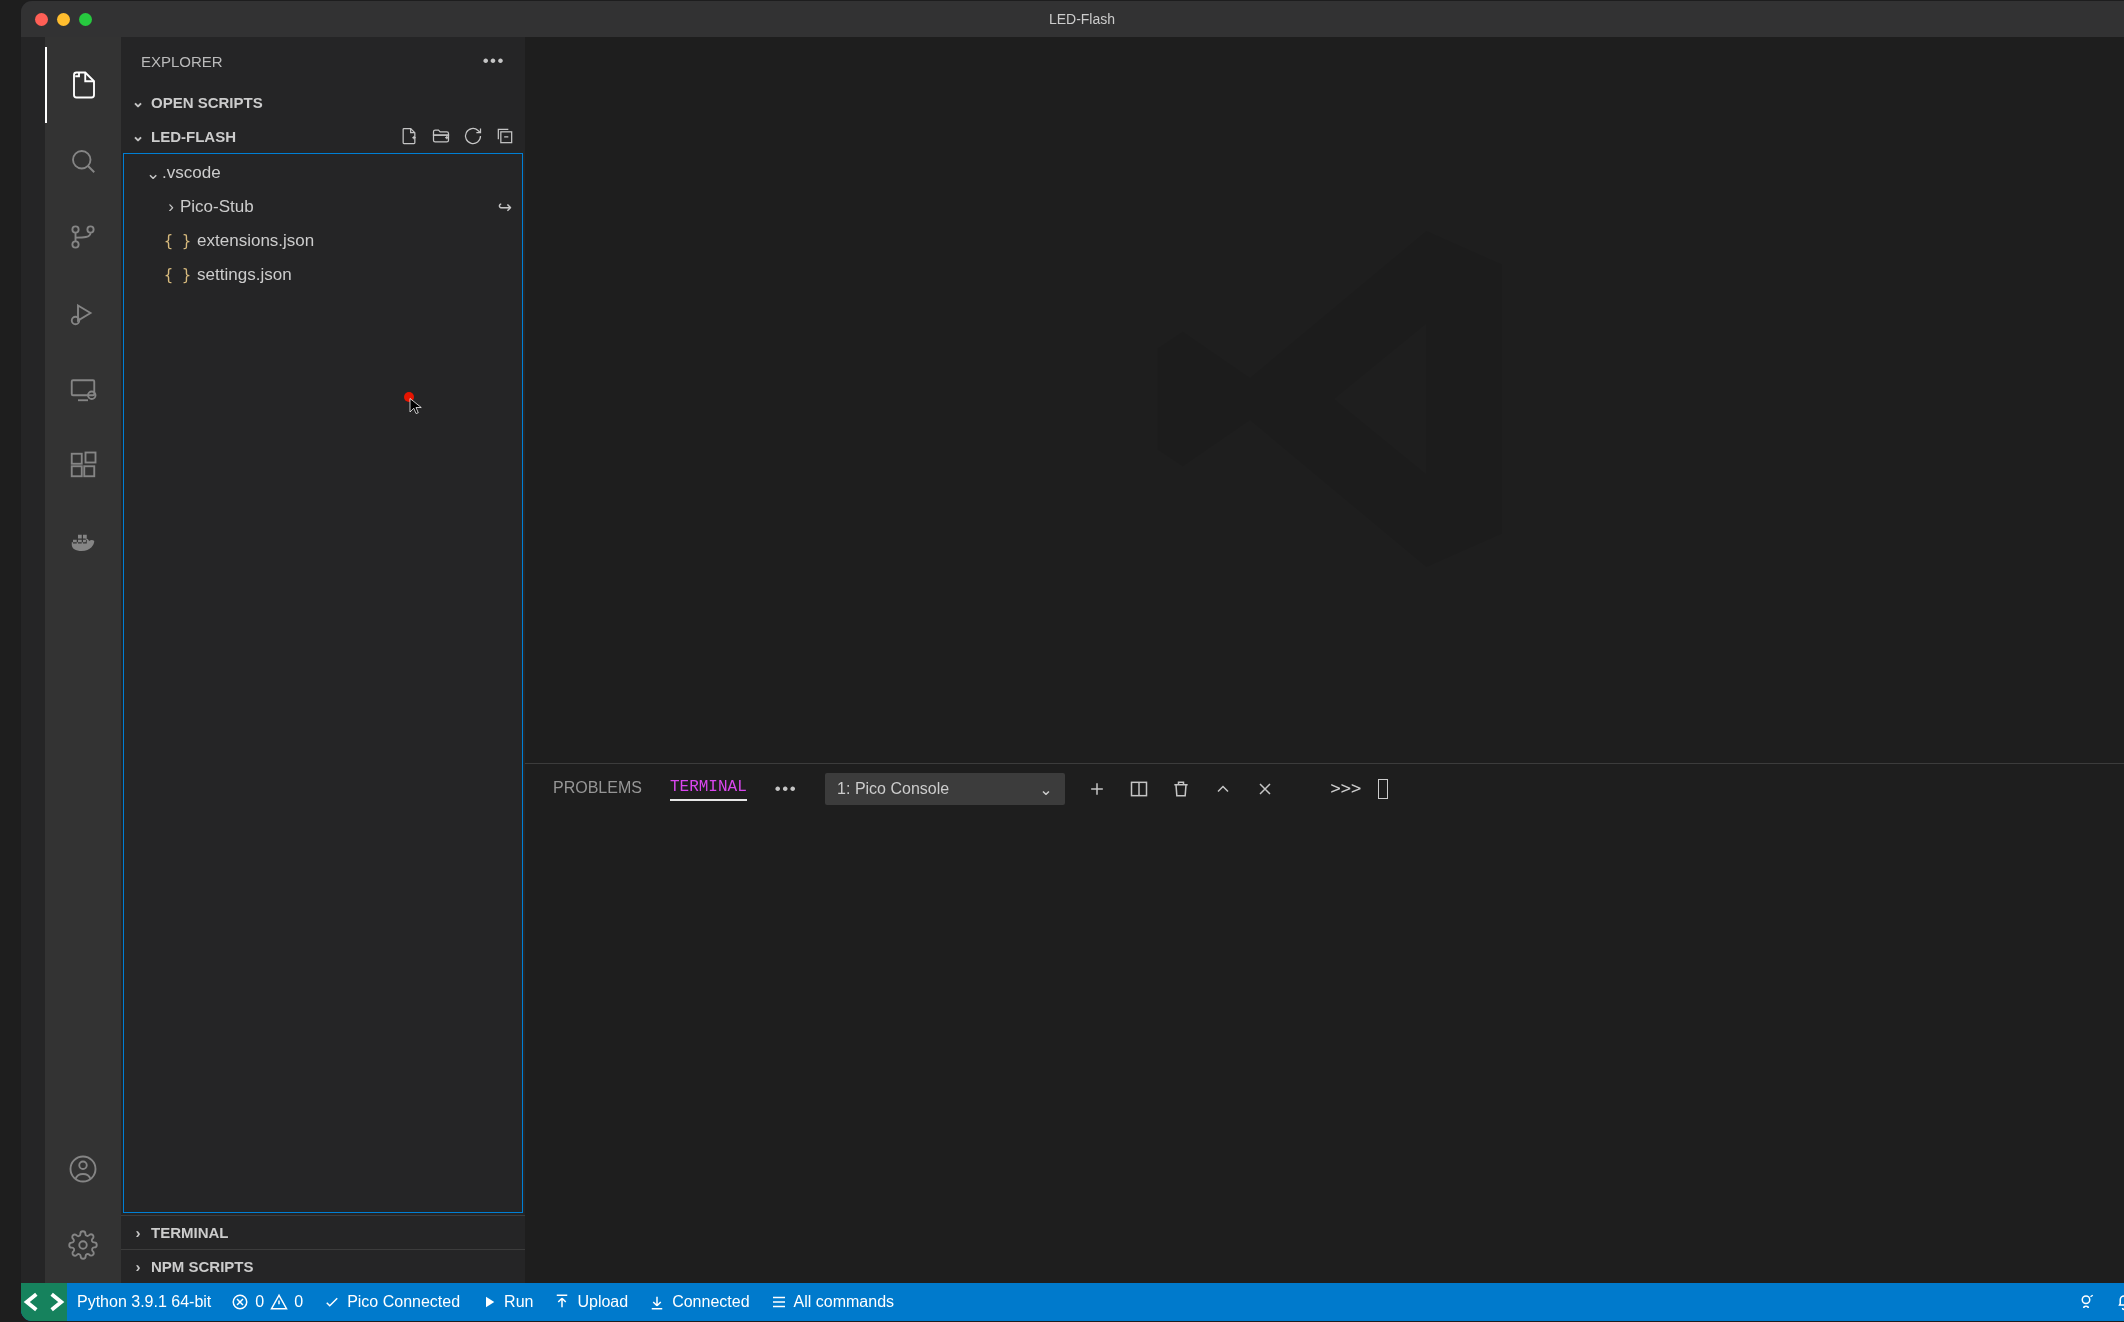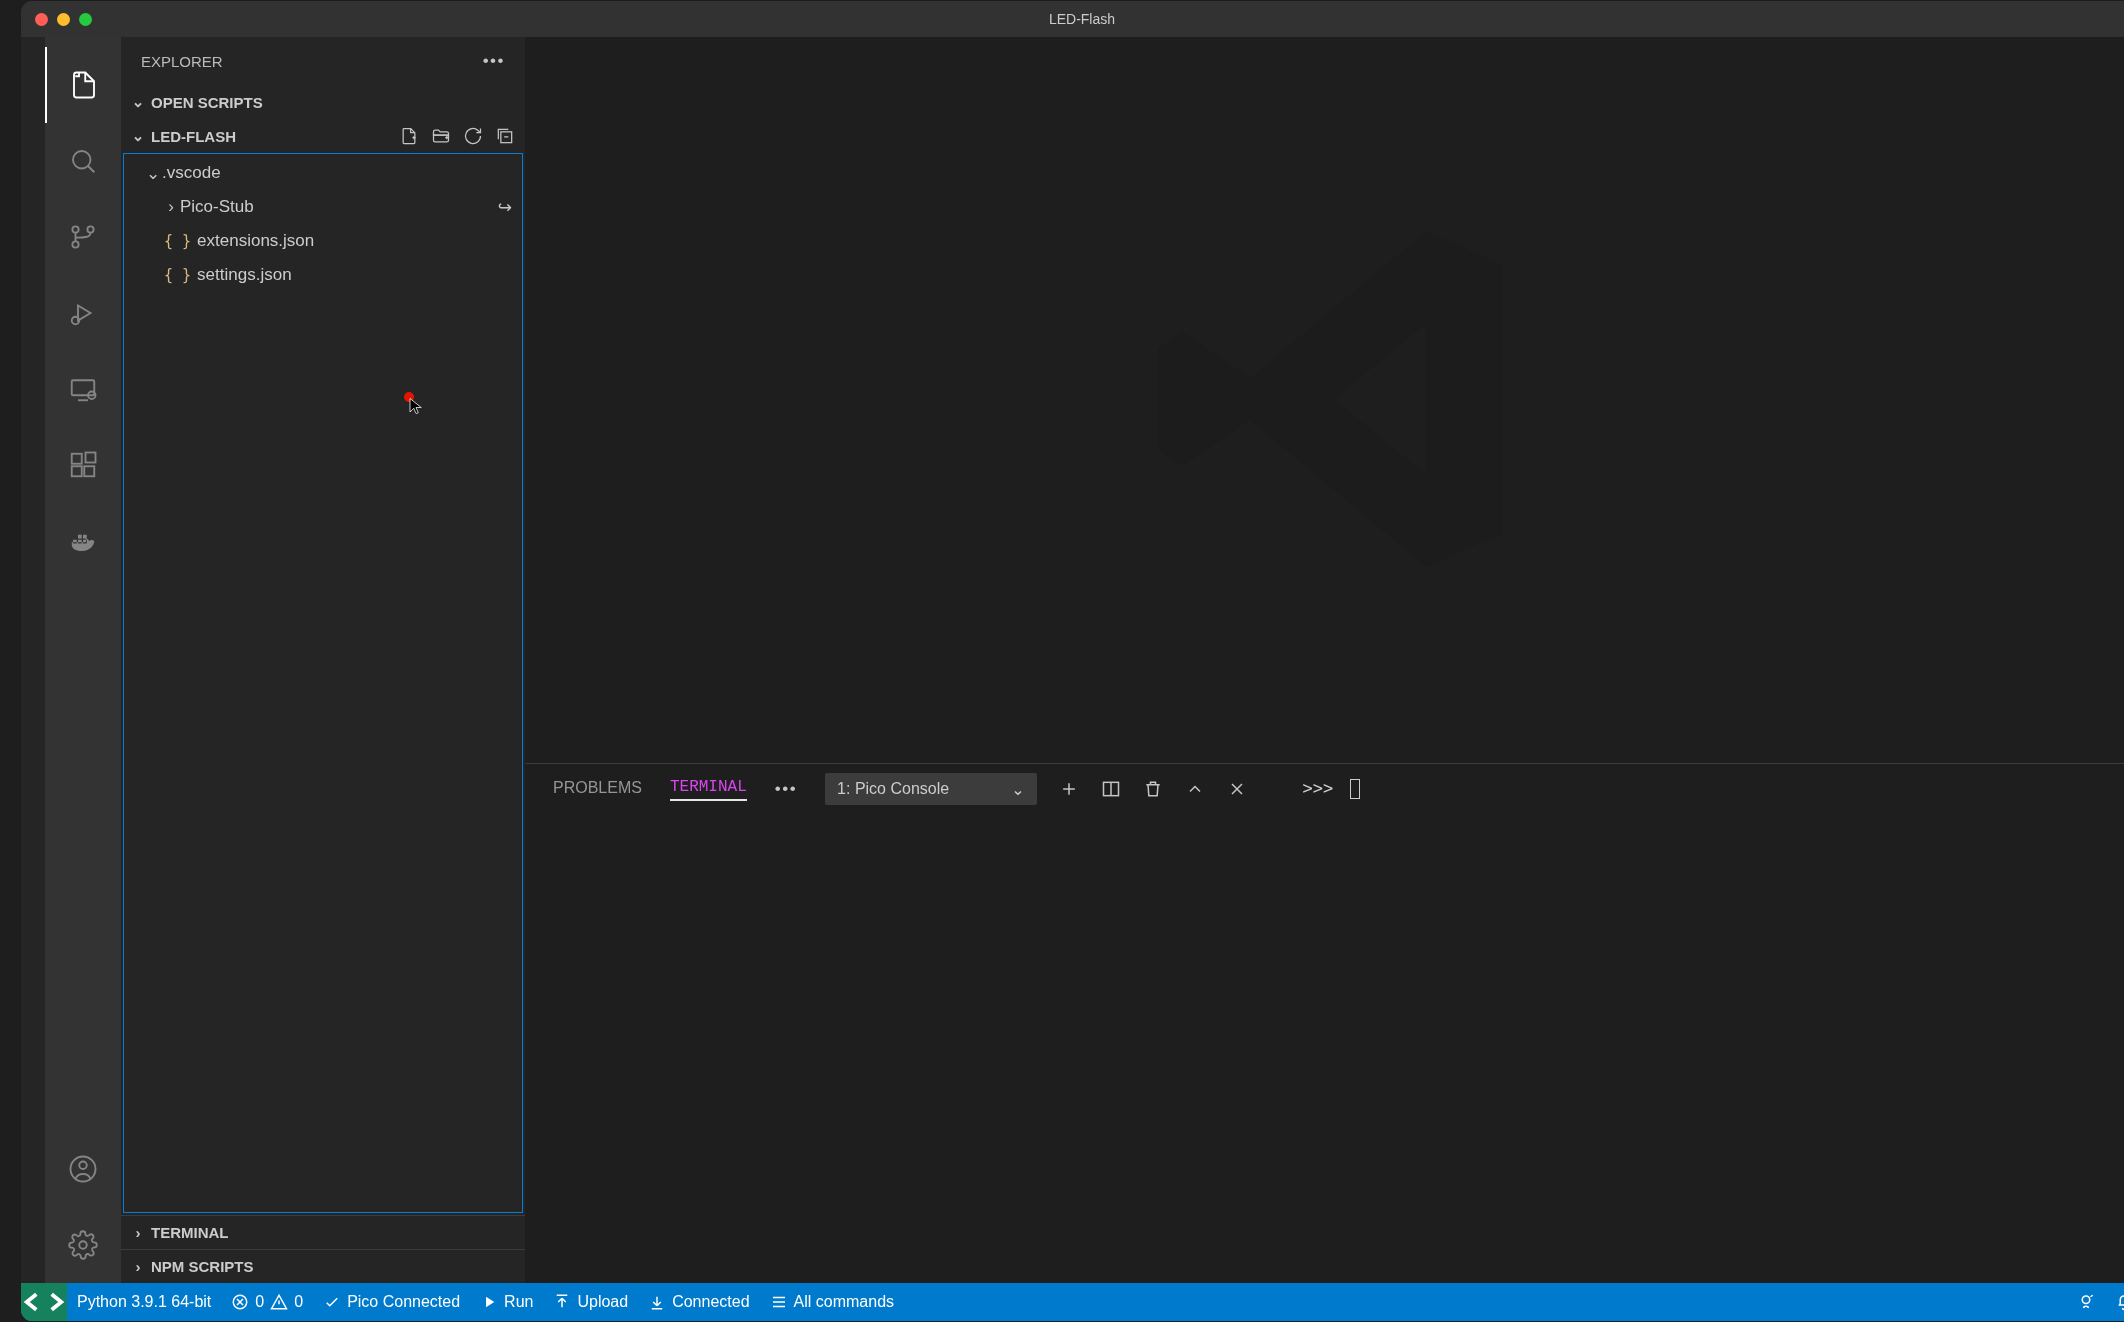--- a/index.html
+++ b/index.html
@@ -174,21 +174,21 @@
   padding: 0 28px 0 28px;
   gap: 28px;
 }
 .ptab { font-size: 16px; color:#969696; cursor:pointer; padding-bottom:3px;}
 .ptab.active { color:#d946ef; border-bottom:2px solid #e7e7e7;font-family:Liberation Mono, monospace; }
 .pmore { color:#c5c5c5; font-size:17px; letter-spacing:1.5px; }
 .panel-right { margin-left:auto; display:flex; align-items:center; gap:22px; color:#c5c5c5; }
 .term-select {
   background:#3c3c3c; color:#cccccc; height:32px;
   display:flex; align-items:center; padding: 0 12px;
-  font-size:16px; gap:62px; cursor:pointer; border-radius:2px;
+  font-size:16px; gap:90px; cursor:pointer; border-radius:2px;
 }
 .panel-right svg { width:20px; height:20px; cursor:pointer;}
 .term-body { flex:1; padding: 14px 28px; font-family: Menlo, monospace; font-size:17px; color:#cccccc; }
 .cursor-block { display:inline-block; width:10px; height:20px; border:1.5px solid #cccccc; vertical-align:middle; margin-left:6px;}
 
 
 .statusbar {
   height: 38px;
   background: #007acc;
   display: flex;

